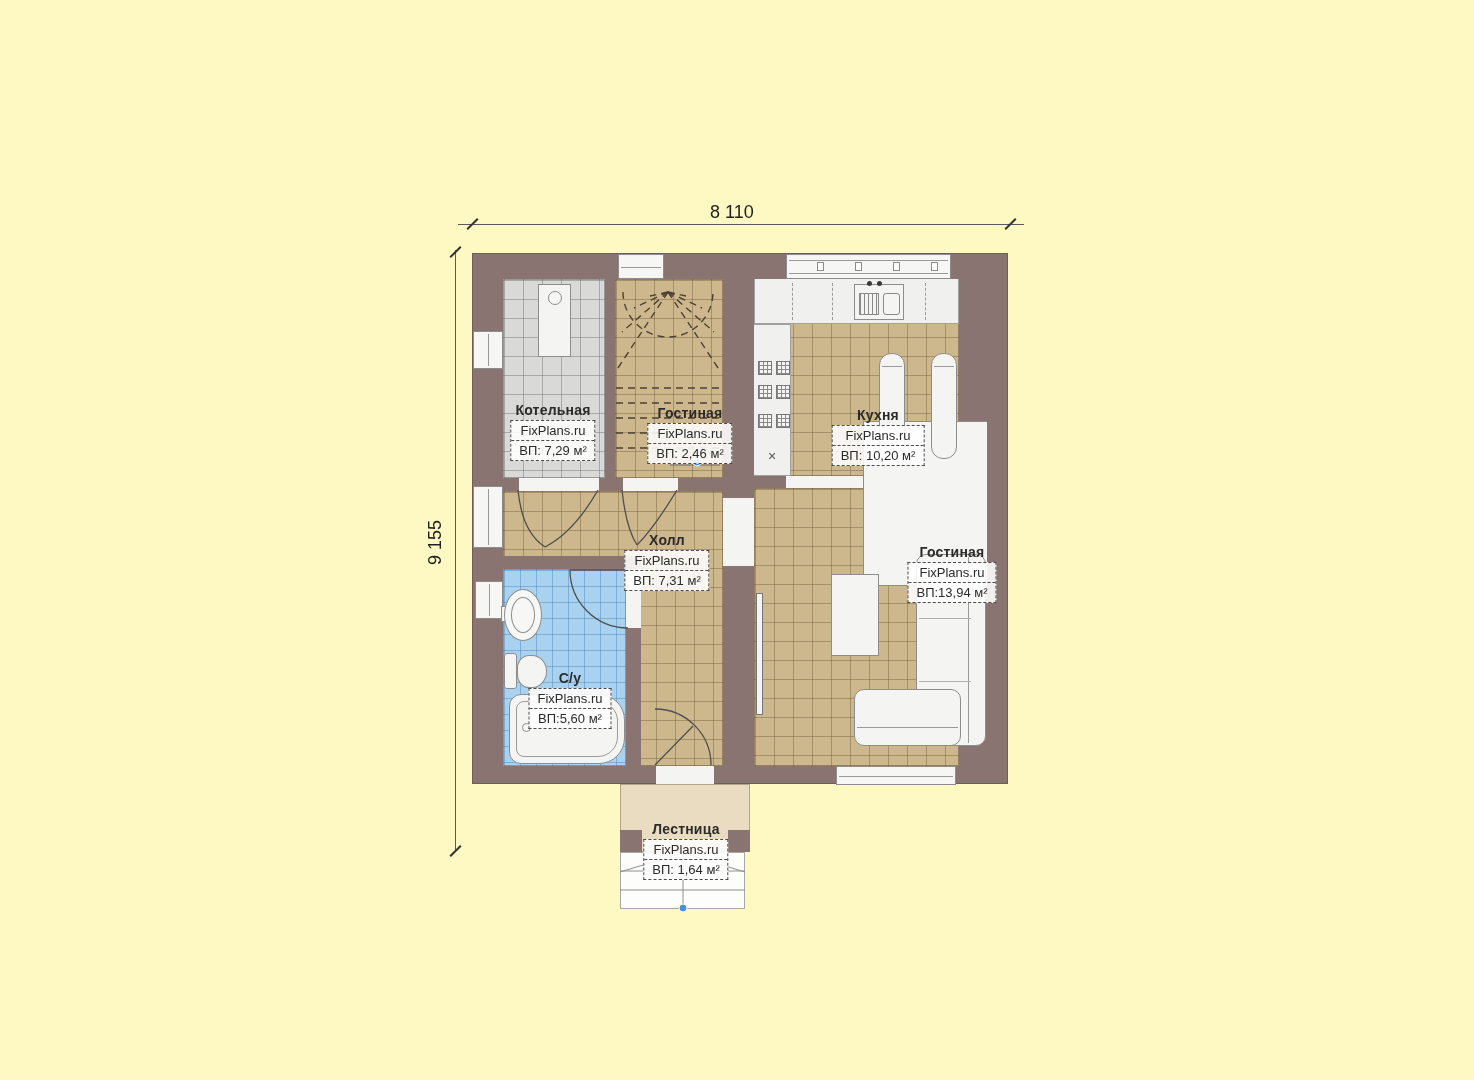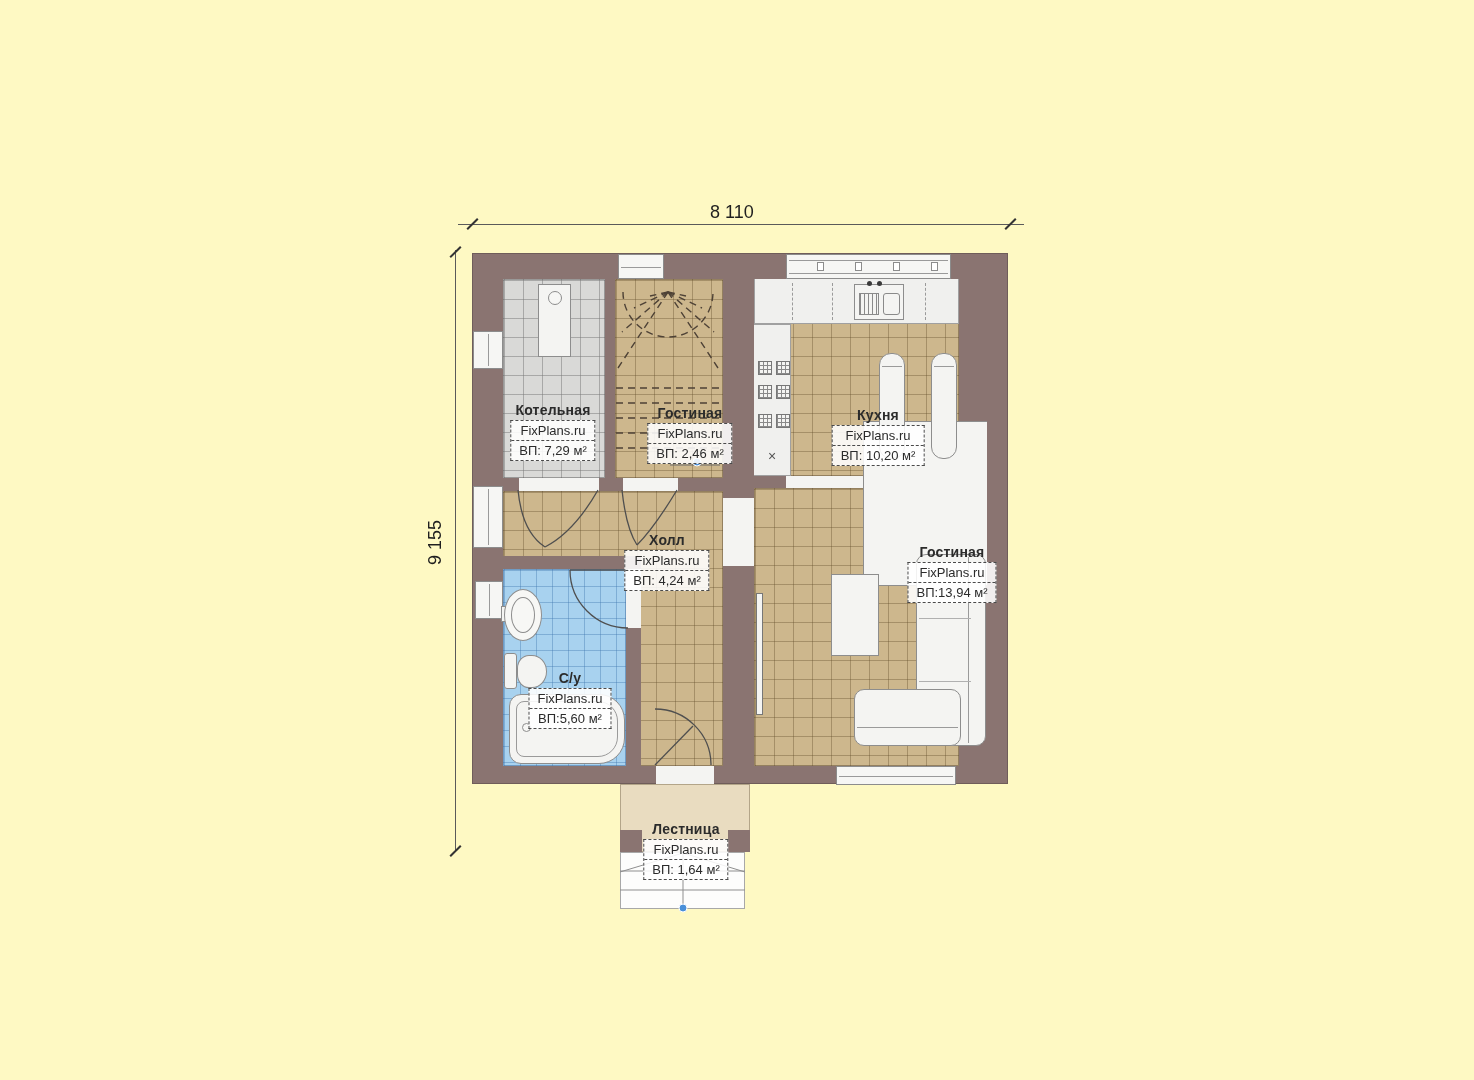--- a/index.html
+++ b/index.html
@@ -240,21 +240,21 @@
     <div class="rl-box">
       <div class="rl-row">FixPlans.ru</div>
       <div class="rl-row rl-area">ВП: 10,20 м²</div>
     </div>
   </div>
 
   <div class="room-label" style="left:667px;top:500px;">
     <div class="rl-title">Холл</div>
     <div class="rl-box">
       <div class="rl-row">FixPlans.ru</div>
-      <div class="rl-row rl-area">ВП: 4,24 м²</div>
+      <div class="rl-row rl-area">ВП: 7,31 м²</div>
     </div>
   </div>
 
   <div class="room-label" style="left:952px;top:512px;">
     <div class="rl-title">Гостиная</div>
     <div class="rl-box">
       <div class="rl-row">FixPlans.ru</div>
       <div class="rl-row rl-area">ВП:13,94 м²</div>
     </div>
   </div>

